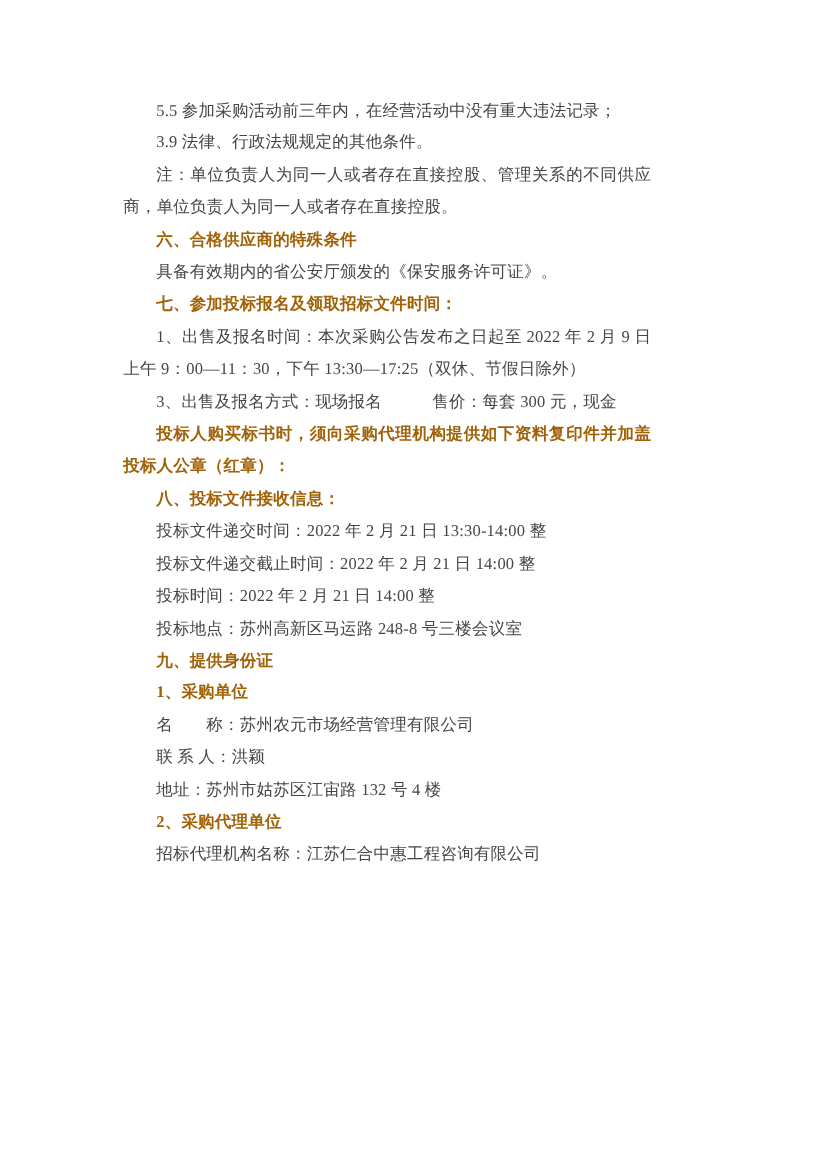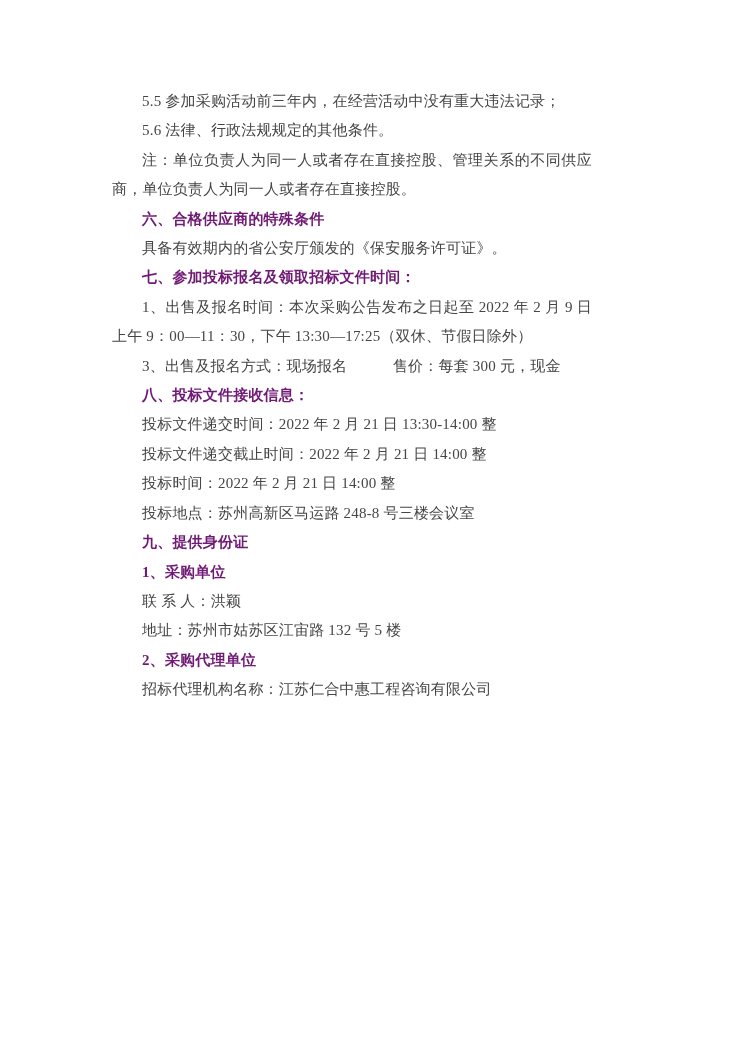--- a/index.html
+++ b/index.html
@@ -23,39 +23,41 @@
     font-size: 15px;
     line-height: 29.4px;
     color: #454545;
     text-align: justify;
     text-indent: 2em;
     letter-spacing: 0.2px;
     word-break: break-all;
   }
   .para.bold {
     font-weight: bold;
-    color: #701a75;
+    color: #a16207;
   }
 </style>
 </head>
 <body>
 
 <div class="page">
   <p class="para">5.5 参加采购活动前三年内，在经营活动中没有重大违法记录；</p>
-  <p class="para">5.6 法律、行政法规规定的其他条件。</p>
+  <p class="para">3.9 法律、行政法规规定的其他条件。</p>
   <p class="para">注：单位负责人为同一人或者存在直接控股、管理关系的不同供应商，单位负责人为同一人或者存在直接控股。</p>
   <p class="para bold">六、合格供应商的特殊条件</p>
   <p class="para">具备有效期内的省公安厅颁发的《保安服务许可证》。</p>
   <p class="para bold">七、参加投标报名及领取招标文件时间：</p>
   <p class="para">1、出售及报名时间：本次采购公告发布之日起至 2022 年 2 月 9 日上午 9：00—11：30，下午 13:30—17:25（双休、节假日除外）</p>
   <p class="para">3、出售及报名方式：现场报名　　　售价：每套 300 元，现金</p>
+  <p class="para bold">投标人购买标书时，须向采购代理机构提供如下资料复印件并加盖投标人公章（红章）：</p>
   <p class="para bold">八、投标文件接收信息：</p>
   <p class="para">投标文件递交时间：2022 年 2 月 21 日 13:30-14:00 整</p>
   <p class="para">投标文件递交截止时间：2022 年 2 月 21 日 14:00 整</p>
   <p class="para">投标时间：2022 年 2 月 21 日 14:00 整</p>
   <p class="para">投标地点：苏州高新区马运路 248-8 号三楼会议室</p>
   <p class="para bold">九、提供身份证</p>
   <p class="para bold">1、采购单位</p>
+  <p class="para">名　　称：苏州农元市场经营管理有限公司</p>
   <p class="para">联 系 人：洪颖</p>
-  <p class="para">地址：苏州市姑苏区江宙路 132 号 5 楼</p>
+  <p class="para">地址：苏州市姑苏区江宙路 132 号 4 楼</p>
   <p class="para bold">2、采购代理单位</p>
   <p class="para">招标代理机构名称：江苏仁合中惠工程咨询有限公司</p>
 </div>
 
 </body></html>

